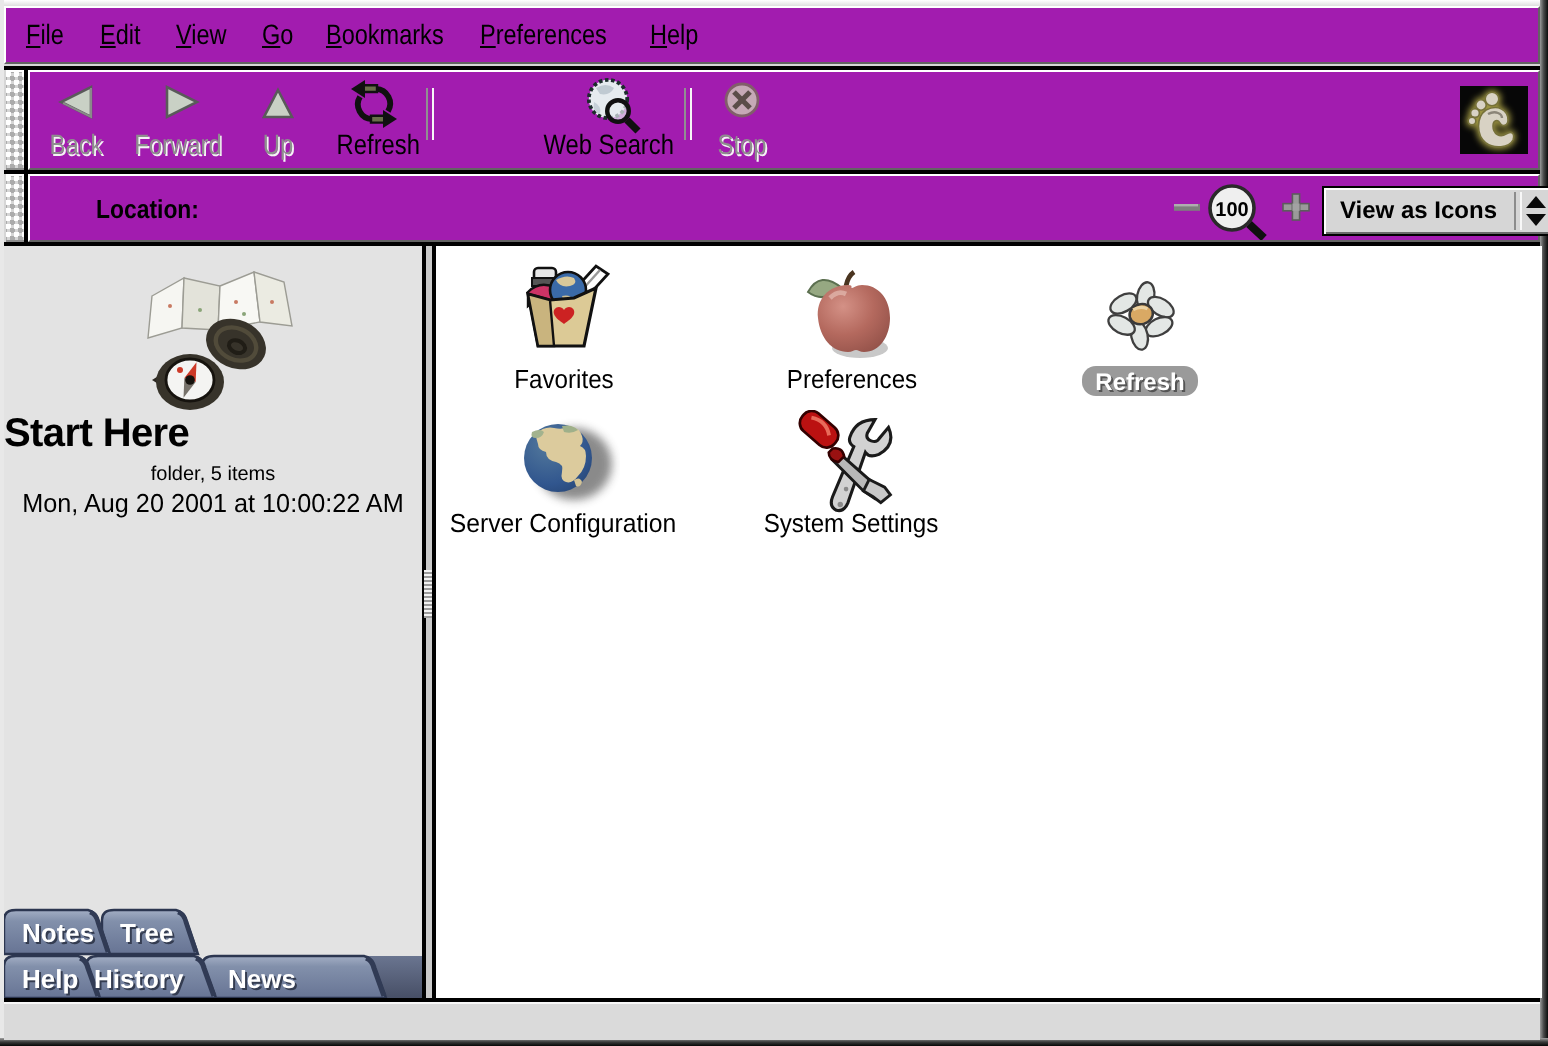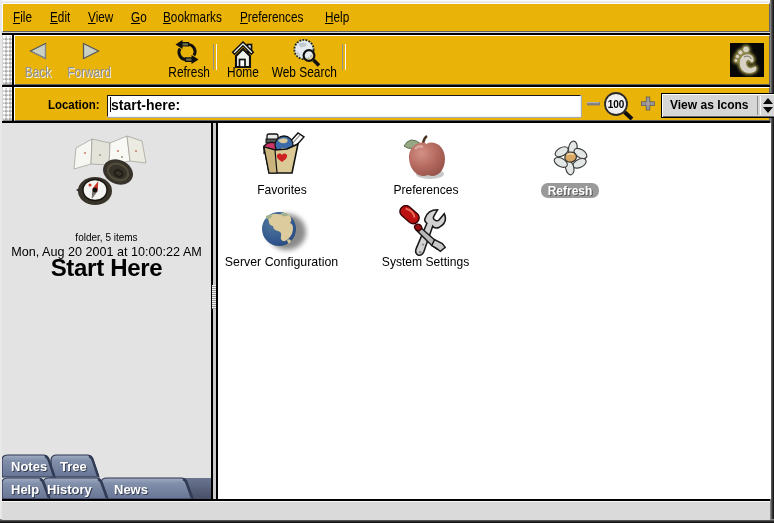--- a/index.html
+++ b/index.html
@@ -1,20 +1,20 @@
 <!DOCTYPE html>
 <html><head>
 <meta charset="utf-8">
 <style>
   html,body{margin:0;padding:0;}
   body{width:774px;height:523px;overflow:hidden;font-family:"Liberation Sans",sans-serif;}
   #win{position:absolute;left:0;top:0;width:774px;height:523px;background:#d6d6d6;}
   .abs{position:absolute;}
   .hline{position:absolute;left:2px;width:768px;height:2px;background:#000;}
-  .panel{position:absolute;background:#eab308;border-top:1px solid #fff;border-left:1px solid #fff;border-bottom:1px solid #636363;border-right:1px solid #636363;}
+  .panel{position:absolute;background:#a21caf;border-top:1px solid #fff;border-left:1px solid #fff;border-bottom:1px solid #636363;border-right:1px solid #636363;}
   .grip{position:absolute;left:3px;width:9px;background:#d6d6d6;border-top:1px solid #fff;border-bottom:1px solid #8e8e8e;box-sizing:border-box;
     background-image:radial-gradient(circle at 1px 1px,#ffffff 34%,rgba(0,0,0,0) 40%),radial-gradient(circle at 1px 1px,#ababab 34%,rgba(0,0,0,0) 40%);
     background-size:4px 4px,4px 4px;background-position:0 0,2px 2px;}
   .gripline{position:absolute;left:12px;width:2px;background:#000;}
   .mitem{position:absolute;top:5px;font-size:14px;color:#000;transform:scaleX(0.84);transform-origin:0 0;white-space:pre;}
   .tbtn{position:absolute;text-align:center;}
   .tlab{position:absolute;top:29px;width:100%;text-align:center;font-size:14px;color:#000;transform:scaleX(0.85);transform-origin:50% 0;white-space:pre;}
   .dis{color:#8e8e8e;text-shadow:1px 1px 0 #f4f4f4;}
   .tsep{position:absolute;top:9px;height:26px;width:2px;border-left:1px solid #909090;border-right:1px solid #f6f6f6;}
   .ilabel{position:absolute;font-size:13px;color:#000;text-align:center;white-space:pre;transform:scaleX(0.93);transform-origin:50% 0;}
@@ -52,60 +52,67 @@
       <div class="tlab dis">Back</div>
     </div>
 
     <div class="tbtn" style="left:55px;top:0;width:68px;height:50px;">
       <svg class="abs" style="left:0;top:0;" width="68" height="62" viewBox="0 0 68 62">
         <polygon points="28.5,8.5 28.5,23.5 43.5,16" fill="#c9d1c5" stroke="#5a5a5a" stroke-width="1.3"></polygon>
       </svg>
       <div class="tlab dis">Forward</div>
     </div>
 
+    <div class="tbtn" style="left:119px;top:0;width:40px;height:50px;">
+      <svg class="abs" style="left:0;top:0;" width="40" height="62" viewBox="0 0 40 62">
+        <polygon points="20,10 27,23.5 13,23.5" fill="#c9d1c5" stroke="#5a5a5a" stroke-width="1.3"></polygon>
+      </svg>
+      <div class="tlab dis">Up</div>
+    </div>
 
     <div class="tbtn" style="left:165px;top:0;width:44px;height:50px;">
       <svg class="abs" style="left:0;top:0;" width="44" height="62" viewBox="0 0 44 62">
         <g stroke="#101010" fill="none">
           <path d="M 23,9.4 A 7.4,7.4 0 0 1 29,20.6" stroke-width="2.9"></path>
           <path d="M 21,24.6 A 7.4,7.4 0 0 1 15,13.4" stroke-width="2.9"></path>
         </g>
         <path d="M 23.5,7.6 l -7,0 l 0,3.4 l 7,0 z" fill="#6a6f4a" stroke="#101010" stroke-width="1.2"></path>
         <path d="M 20.5,22.9 l 7,0 l 0,3.4 l -7,0 z" fill="#6a6f4a" stroke="#101010" stroke-width="1.2"></path>
         <polygon points="17.5,5 17.5,14 10.5,9.5" fill="#101010"></polygon>
         <polygon points="26.5,20 26.5,29 33.5,24.5" fill="#101010"></polygon>
       </svg>
       <div class="tlab">Refresh</div>
     </div>
 
     <div class="tsep" style="left:213px;"></div>
 
-    <div class="tbtn" style="left:221px;top:0;width:44px;height:50px;">
-      <svg class="abs" style="left:0;top:0;" width="44" height="62" viewBox="0 0 44 62">
-        <rect x="26.5" y="9.5" width="4" height="8" fill="#f2f4ee" stroke="#101010" stroke-width="1.7"></rect>
-        <polygon points="15,21 22,14 29,21 29,32 15,32" fill="#eef2ea" stroke="#101010" stroke-width="2.1"></polygon>
-        <polygon points="22,7 32.3,17.3 30.4,19.2 22,10.8 13.6,19.2 11.7,17.3" fill="#f6f8f2" stroke="#101010" stroke-width="1.5" stroke-linejoin="miter"></polygon>
-        <rect x="18.5" y="24.5" width="5.5" height="7.5" fill="#fdfdfd" stroke="#101010" stroke-width="1.7"></rect>
-      </svg>
-      <div class="tlab">Home</div>
-    </div>
 
     <div class="tbtn" style="left:266px;top:0;width:76px;height:66px;">
       <svg class="abs" style="left:0;top:0;" width="76" height="62" viewBox="0 0 76 62">
         <circle cx="38" cy="14.5" r="9.6" fill="#e6ebef" stroke="#1c2c2c" stroke-width="1.9" stroke-dasharray="1.8,1.3"></circle>
         <path d="M 32,9 q 5,-3 9,0 q -2,4 -7,3 z" fill="#c0cad2"></path>
         <path d="M 31,16 q 4,2 3,6 q -4,-1 -3,-6 z" fill="#c6d0d8"></path>
         <circle cx="43" cy="20.5" r="5.4" fill="rgba(230,236,240,0.7)" stroke="#101010" stroke-width="2.2"></circle>
         <line x1="47.5" y1="25" x2="53" y2="30.5" stroke="#101010" stroke-width="3.6"></line>
       </svg>
       <div class="tlab">Web Search</div>
     </div>
 
     <div class="tsep" style="left:342px;"></div>
 
+    <div class="tbtn" style="left:349px;top:0;width:44px;height:50px;">
+      <svg class="abs" style="left:0;top:0;" width="44" height="62" viewBox="0 0 44 62">
+        <circle cx="22" cy="15" r="8" fill="#cdc2b8" stroke="#7c6a5e" stroke-width="1.4" opacity="0.85"></circle>
+        <g stroke="#41372f" stroke-width="2.6" opacity="0.8">
+          <line x1="18" y1="11" x2="26" y2="19"></line>
+          <line x1="26" y1="11" x2="18" y2="19"></line>
+        </g>
+      </svg>
+      <div class="tlab dis">Stop</div>
+    </div>
 
     <svg class="abs" style="left:730px;top:8px;" width="34" height="34" viewBox="0 0 34 34">
       <rect x="0" y="0" width="34" height="34" fill="#070707"></rect>
       <defs>
           <filter id="fg" x="-40%" y="-40%" width="180%" height="180%">
             <feGaussianBlur stdDeviation="1.6"></feGaussianBlur>
           </filter>
         </defs>
       <g filter="url(#fg)" stroke="#9a9240" stroke-width="2.5" fill="#9a9240">
         <circle cx="16" cy="6.5" r="3.4"></circle>
@@ -124,24 +131,20 @@
       <path d="M 14,14 C 18,12 21,14 21,16" fill="none" stroke="#8b8578" stroke-width="1.2"></path>
     </svg>
   </div>
   <div class="hline" style="top:85px;"></div>
 
   <div class="grip" style="top:87px;height:34px;"></div>
   <div class="gripline" style="top:87px;height:34px;"></div>
   <div class="panel" style="left:14px;top:87px;width:754px;height:32px;"></div>
   <div class="abs" style="left:16px;top:87px;width:770px;height:16px;font-weight:bold;">
     <div class="abs" style="left:32px;top:10px;font-size:13px;transform:scaleX(0.88);transform-origin:0 0;">Location:</div>
-    <div class="abs" style="left:91px;top:8px;width:472px;height:20px;background:#fff;border-top:1.5px solid #1a1a1a;border-left:1.5px solid #1a1a1a;border-bottom:1px solid #f0f0f0;border-right:1px solid #f0f0f0;box-shadow:0 1px 0 #ababab, 1px 0 0 #ababab;">
-      <div class="abs" style="left:3px;top:1px;font-size:14px;">start-here:</div>
-      <div class="abs" style="left:2px;top:1px;width:1px;height:15px;background:#000;"></div>
-    </div>
 
     <svg class="abs" style="left:568px;top:3px;" width="72" height="30" viewBox="0 0 72 30">
       <rect x="3" y="12" width="13" height="3.4" fill="#7e7e7e"></rect>
       <rect x="3" y="12" width="12" height="1.2" fill="#aeaeae"></rect>
       <line x1="40.5" y1="22" x2="48" y2="29" stroke="#101010" stroke-width="4"></line>
       <circle cx="32" cy="14" r="11" fill="#efefef" stroke="#2a2a2a" stroke-width="1.8"></circle>
       <text x="32" y="18" font-size="10" text-anchor="middle" fill="#000" font-family="Liberation Sans">100</text>
       <g>
         <rect x="57.5" y="11.8" width="13" height="3.6" fill="#9a9a9a" stroke="#5c5c5c" stroke-width="0.8"></rect>
         <rect x="62.2" y="7" width="3.6" height="13" fill="#9a9a9a" stroke="#5c5c5c" stroke-width="0.8"></rect>
@@ -190,21 +193,21 @@
       <polygon points="16,59 24,54 24,64" fill="#2c2821"></polygon>
       <ellipse cx="35" cy="60" rx="17" ry="14" fill="#37332a"></ellipse>
       <ellipse cx="35" cy="59" rx="12" ry="10.5" fill="#f4f4f2" stroke="#16130e" stroke-width="1.4"></ellipse>
       <g transform="rotate(20 35 59)">
         <polygon points="35,49.5 38,59 32,59" fill="#cd3a28"></polygon>
         <polygon points="35,68.5 38,59 32,59" fill="#77726a"></polygon>
       </g>
       <circle cx="35" cy="59" r="2.4" fill="#15120d"></circle>
       <circle cx="30" cy="54" r="1.5" fill="#cd3a28"></circle>
     </svg>
-    <div class="abs" style="left:0;top:83px;width:209px;text-align:center;font-size:24px;font-weight:bold;letter-spacing:-0.3px;margin-top:48px;">Start Here</div>
+    <div class="abs" style="left:0;top:83px;width:209px;text-align:left;font-size:20px;font-weight:bold;letter-spacing:-0.3px;">Start Here</div>
     <div class="abs" style="left:0;top:109px;width:209px;text-align:center;font-size:10px;">folder, 5 items</div>
     <div class="abs" style="left:0;top:121px;width:209px;text-align:center;font-size:13px;transform:scaleX(0.97);transform-origin:50% 0;white-space:pre;">Mon, Aug 20 2001 at 10:00:22 AM</div>
   </div>
 
   <svg class="abs" style="left:2px;top:454px;" width="209" height="45" viewBox="0 0 209 45">
     <defs>
       <linearGradient id="tg" x1="0" y1="0" x2="0" y2="1">
         <stop offset="0" stop-color="#a3aec4"></stop>
           <stop offset="0.25" stop-color="#8290ab"></stop>
           <stop offset="1" stop-color="#677494"></stop>

